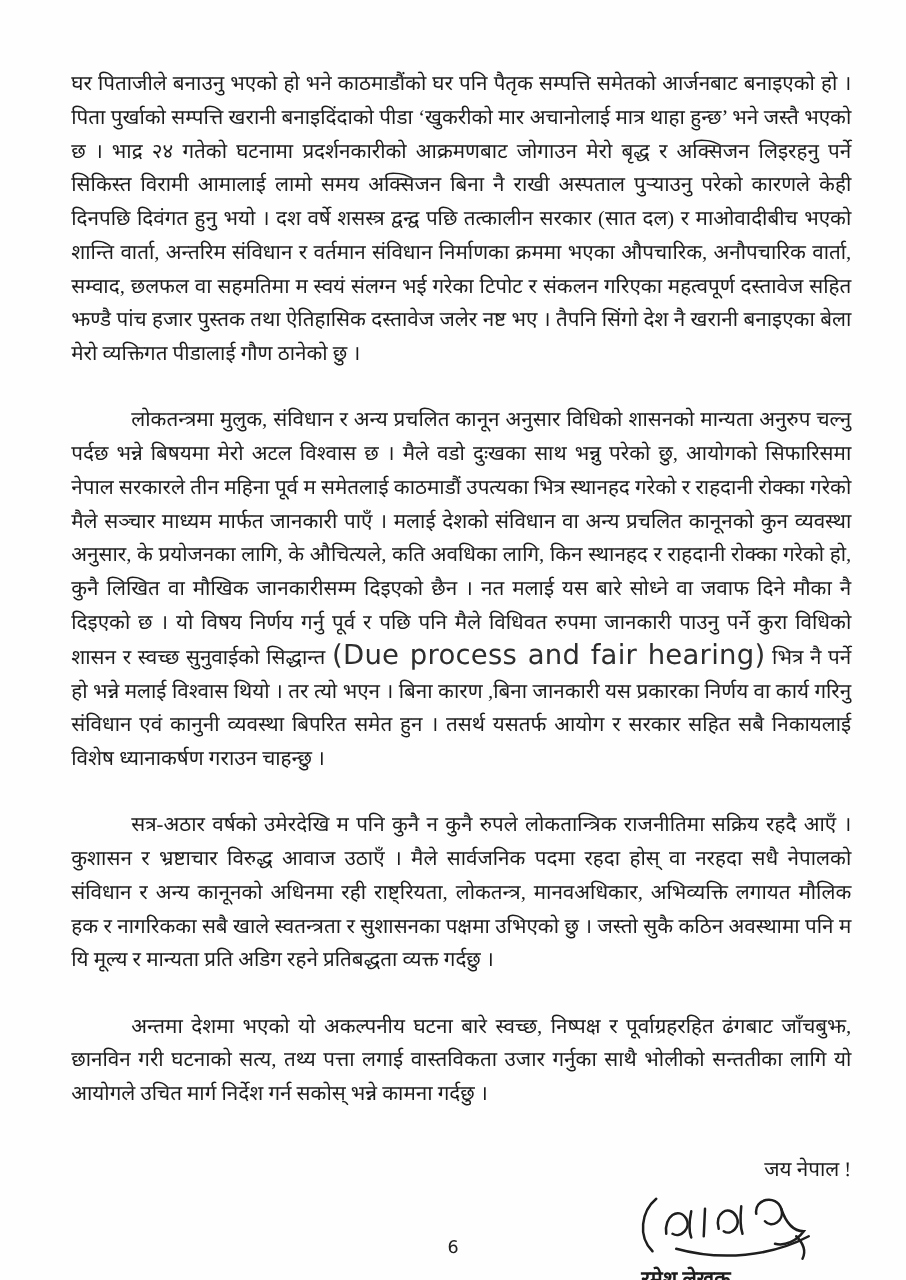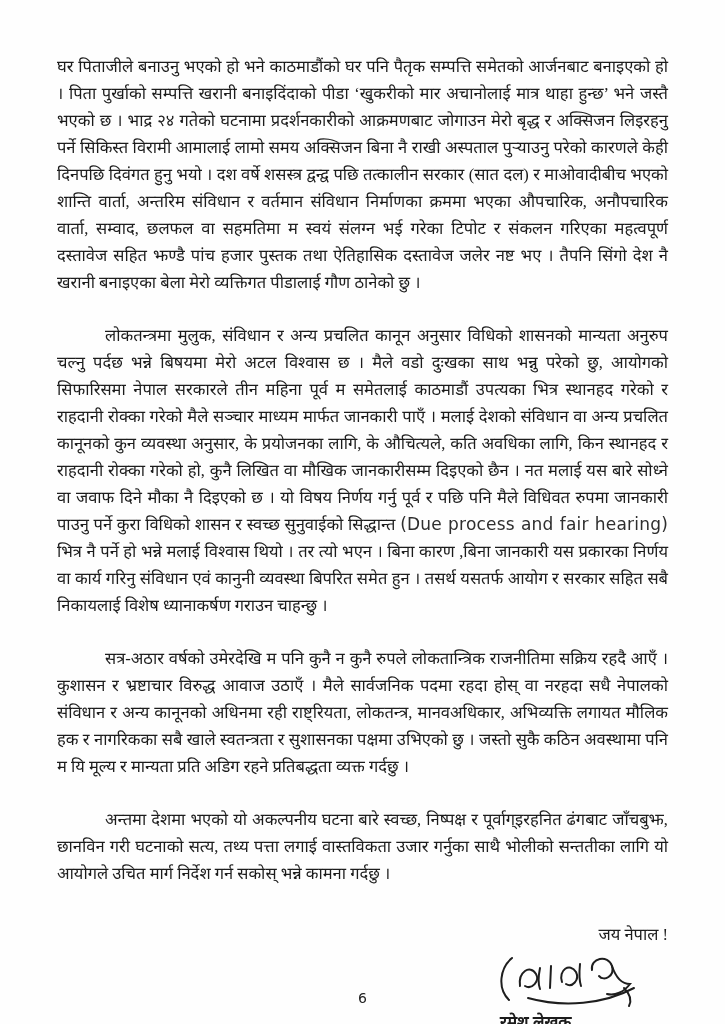--- a/index.html
+++ b/index.html
@@ -7,37 +7,37 @@
     padding: 0;
     background: #ffffff;
   }
   .page {
     position: relative;
     width: 725px;
     height: 1024px;
     box-sizing: border-box;
     margin: 0 auto;
     background: #fefefe;
-    padding: 53px 57px 0 57px;
+    padding: 53px 44px 0 57px;
     overflow: hidden;
     font-family: "Liberation Serif", "DejaVu Serif", serif;
     font-size: 16.5px;
     line-height: 27px;
     color: #1c1c1c;
     text-align: justify;
   }
   .para {
     margin: 0 0 26px 0;
   }
   .para.indent {
     text-indent: 48px;
   }
   .latin-inline {
     font-family: "DejaVu Sans", "Liberation Sans", sans-serif;
-    font-size: 17px;
+    font-size: 22px;
     color: #2e2e2e;
     letter-spacing: 0.2px;
   }
   .closing {
     margin: 34px 0 0 0;
     text-align: right;
     text-indent: 0;
   }
   .sig-block {
     width: 150px;
@@ -69,21 +69,21 @@
 <body>
 
 <div class="page">
 
   <p class="para">घर पिताजीले बनाउनु भएको हो भने काठमाडौंको घर पनि पैतृक सम्पत्ति समेतको आर्जनबाट बनाइएको हो । पिता पुर्खाको सम्पत्ति खरानी बनाइदिंदाको पीडा ‘खुकरीको मार अचानोलाई मात्र थाहा हुन्छ’ भने जस्तै भएको छ । भाद्र २४ गतेको घटनामा प्रदर्शनकारीको आक्रमणबाट जोगाउन मेरो बृद्ध र अक्सिजन लिइरहनु पर्ने सिकिस्त विरामी आमालाई लामो समय अक्सिजन बिना नै राखी अस्पताल पुऱ्याउनु परेको कारणले केही दिनपछि दिवंगत हुनु भयो । दश वर्षे शसस्त्र द्वन्द्व पछि तत्कालीन सरकार (सात दल) र माओवादीबीच भएको शान्ति वार्ता, अन्तरिम संविधान र वर्तमान संविधान निर्माणका क्रममा भएका औपचारिक, अनौपचारिक वार्ता, सम्वाद, छलफल वा सहमतिमा म स्वयं संलग्न भई गरेका टिपोट र संकलन गरिएका महत्वपूर्ण दस्तावेज सहित झण्डै पांच हजार पुस्तक तथा ऐतिहासिक दस्तावेज जलेर नष्ट भए । तैपनि सिंगो देश नै खरानी बनाइएका बेला मेरो व्यक्तिगत पीडालाई गौण ठानेको छु ।</p>
 
   <p class="para indent"><span>लोकतन्त्रमा मुलुक, संविधान र अन्य प्रचलित कानून अनुसार विधिको शासनको मान्यता अनुरुप चल्नु पर्दछ भन्ने बिषयमा मेरो अटल विश्वास छ । मैले वडो दुःखका साथ भन्नु परेको छु, आयोगको सिफारिसमा नेपाल सरकारले तीन महिना पूर्व म समेतलाई काठमाडौं उपत्यका भित्र स्थानहद गरेको र राहदानी रोक्का गरेको मैले सञ्चार माध्यम मार्फत जानकारी पाएँ । मलाई देशको संविधान वा अन्य प्रचलित कानूनको कुन व्यवस्था अनुसार, के प्रयोजनका लागि, के औचित्यले, कति अवधिका लागि, किन स्थानहद र राहदानी रोक्का गरेको हो, कुनै लिखित वा मौखिक जानकारीसम्म दिइएको छैन । नत मलाई यस बारे सोध्ने वा जवाफ दिने मौका नै दिइएको छ । यो विषय निर्णय गर्नु पूर्व र पछि पनि मैले विधिवत रुपमा जानकारी पाउनु पर्ने कुरा विधिको शासन र स्वच्छ सुनुवाईको सिद्धान्त </span><span class="latin-inline">(Due process and fair hearing)</span><span> भित्र नै पर्ने हो भन्ने मलाई विश्वास थियो । तर त्यो भएन । बिना कारण ,बिना जानकारी यस प्रकारका निर्णय वा कार्य गरिनु संविधान एवं कानुनी व्यवस्था बिपरित समेत हुन । तसर्थ यसतर्फ आयोग र सरकार सहित सबै निकायलाई विशेष ध्यानाकर्षण गराउन चाहन्छु ।</span></p>
 
   <p class="para indent">सत्र-अठार वर्षको उमेरदेखि म पनि कुनै न कुनै रुपले लोकतान्त्रिक राजनीतिमा सक्रिय रहदै आएँ । कुशासन र भ्रष्टाचार विरुद्ध आवाज उठाएँ । मैले सार्वजनिक पदमा रहदा होस् वा नरहदा सधै नेपालको संविधान र अन्य कानूनको अधिनमा रही राष्ट्रियता, लोकतन्त्र, मानवअधिकार, अभिव्यक्ति लगायत मौलिक हक र नागरिकका सबै खाले स्वतन्त्रता र सुशासनका पक्षमा उभिएको छु । जस्तो सुकै कठिन अवस्थामा पनि म यि मूल्य र मान्यता प्रति अडिग रहने प्रतिबद्धता व्यक्त गर्दछु ।</p>
 
-  <p class="para indent">अन्तमा देशमा भएको यो अकल्पनीय घटना बारे स्वच्छ, निष्पक्ष र पूर्वाग्इरहनित ढंगबाट जाँचबुझ, छानविन गरी घटनाको सत्य, तथ्य पत्ता लगाई वास्तविकता उजार गर्नुका साथै भोलीको सन्ततीका लागि यो आयोगले उचित मार्ग निर्देश गर्न सकोस् भन्ने कामना गर्दछु ।</p>
+  <p class="para indent">अन्तमा देशमा भएको यो अकल्पनीय घटना बारे स्वच्छ, निष्पक्ष र पूर्वाग्रहरहित ढंगबाट जाँचबुझ, छानविन गरी घटनाको सत्य, तथ्य पत्ता लगाई वास्तविकता उजार गर्नुका साथै भोलीको सन्ततीका लागि यो आयोगले उचित मार्ग निर्देश गर्न सकोस् भन्ने कामना गर्दछु ।</p>
 
   <p class="closing">जय नेपाल !</p>
 
   <div class="sig-block">
     <svg class="sig-scribble" width="150" height="58" viewBox="0 0 150 58" fill="none" xmlns="http://www.w3.org/2000/svg">
       <g stroke="#1e1e1e" stroke-width="2" stroke-linecap="round" fill="none">
         <path d="M18,8 C6,18 3,38 15,50"></path>
         <path d="M26,36 C24,22 36,14 42,24 C46,31 38,40 31,36"></path>
         <path d="M46,18 C44,28 44,34 46,39"></path>
         <path d="M57,16 L56,38"></path>

